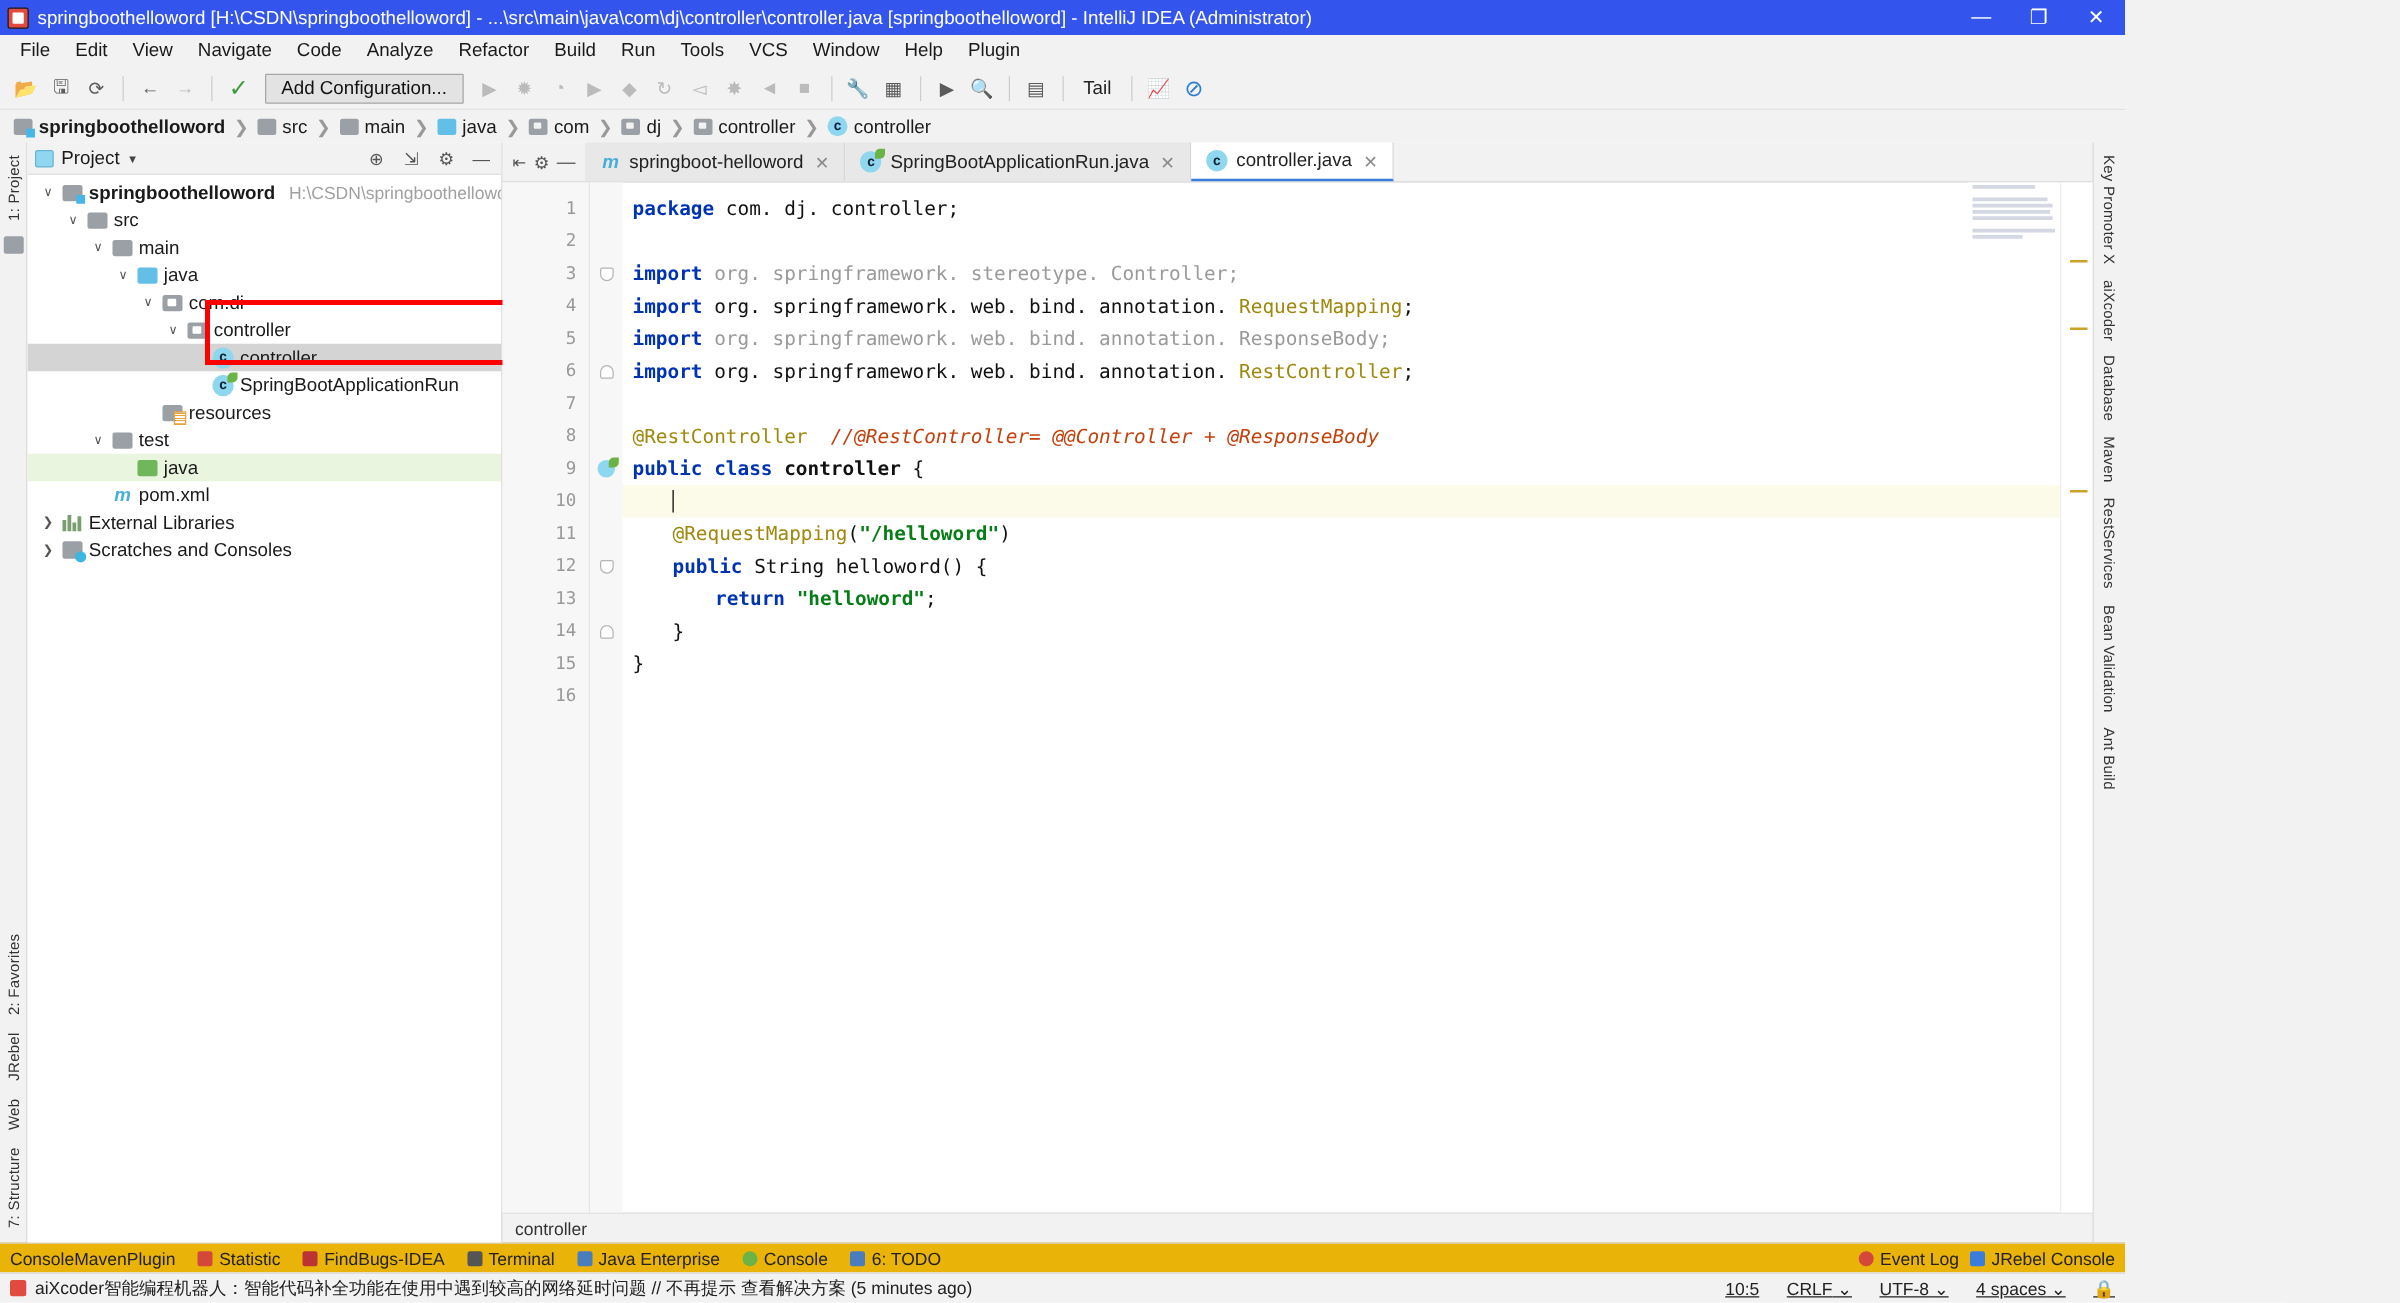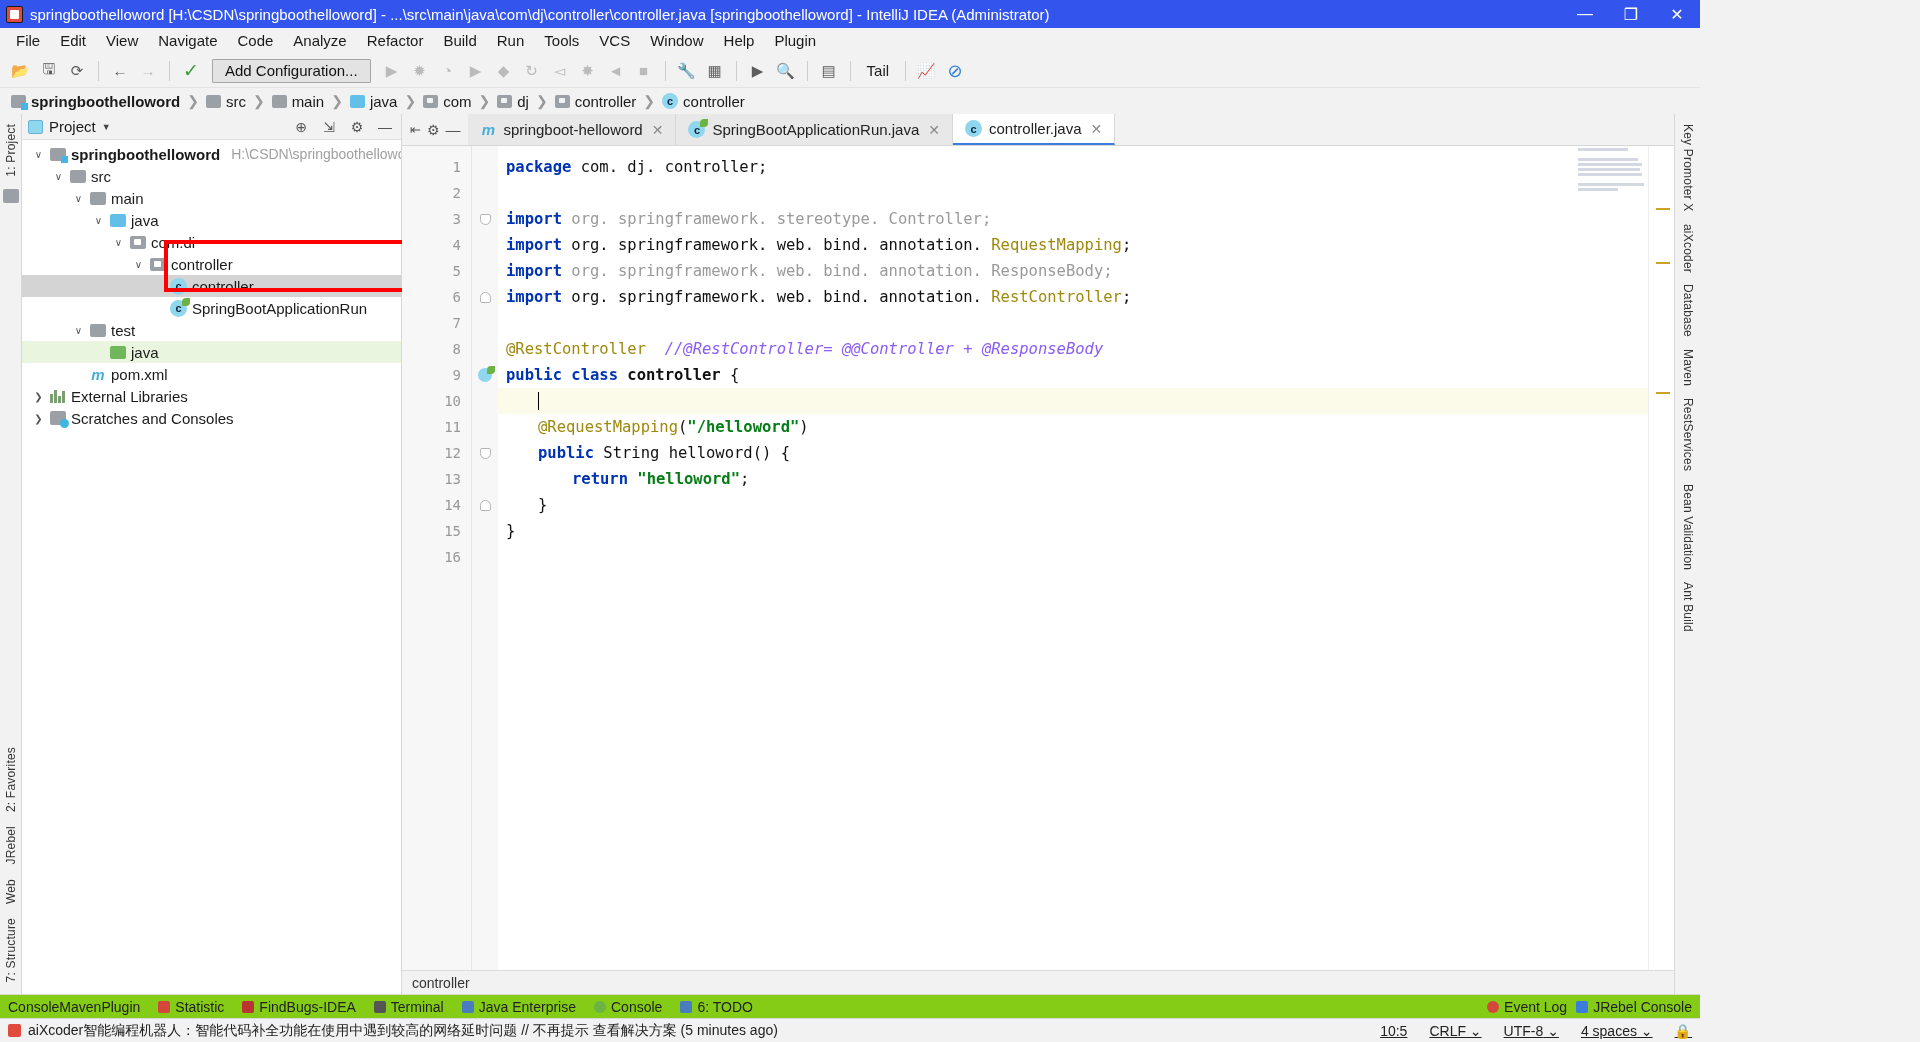--- a/index.html
+++ b/index.html
@@ -153,35 +153,35 @@
 
   .code{ flex:1 1 auto; padding-top:8px; font-family:"DejaVu Sans Mono", monospace; font-size:15.5px;
          position:relative; overflow:hidden;}
   .cline{ height:26px; display:flex; align-items:center; padding-left:8px; white-space:pre;}
   .cline.cur{ background:#fcfae8; }
   .kw{ color:#0033b3; font-weight:bold; }
   .plain{ color:#111; }
   .dim{ color:#9a9a9a; }
   .ann{ color:#9e880d; }
   .str{ color:#067d17; font-weight:bold; }
-  .cmt{ color:#8b5cf6; font-style:italic; }
+  .cmt{ color:#c2410c; font-style:italic; }
   .caret-line{ display:inline-block;width:1px;height:18px;background:#000;}
 
   .markers{ width:26px; flex:0 0 26px; background:#fff; border-left:1px solid #eee; position:relative;}
   .mk{ position:absolute; right:4px; width:14px; height:2px; background:#c9a227; }
 
   .minimap{ position:absolute; right:26px; top:0; width:74px; height:92px; background:#fff; }
   .mmline{ height:3px; background:#d3d8e2; margin:2px 4px; }
 
   .breadfoot{ height:24px; background:#f2f2f2; border-top:1px solid #ddd; display:flex;
               align-items:center; padding-left:10px; font-size:14px; color:#333; flex:0 0 24px;}
 
   
   .toolbar-bottom{
-    height:24px; background:#84cc16; border-top:1px solid #d7d7d7; display:flex;
+    height:24px; background:#eab308; border-top:1px solid #d7d7d7; display:flex;
     align-items:center; padding:0 8px; gap:18px; font-size:14px; color:#222; flex:0 0 24px;
   }
   .twitem{ display:flex; align-items:center; gap:5px; }
   .twitem .dot{ width:12px;height:12px;border-radius:2px;background:#c44; }
   .tb-right{ margin-left:auto; display:flex; gap:9px; }
 
   
   .statusbar{
     height:24px; background:#f2f2f2; border-top:1px solid #d7d7d7; display:flex;
     align-items:center; padding:0 8px; font-size:14px; color:#222; gap:10px; flex:0 0 24px;
@@ -362,20 +362,25 @@
         </div>
         <div class="node sel" style="padding-left:130px">
           <span class="arrow empty">∨</span>
           <span class="cls">c</span>
           <span class="lbl">controller</span>
         </div>
         <div class="node" style="padding-left:130px">
           <span class="arrow empty">∨</span>
           <span class="cls spring">c</span>
           <span class="lbl">SpringBootApplicationRun</span>
+        </div>
+        <div class="node" style="padding-left:90px">
+          <span class="arrow empty">∨</span>
+          <span class="fold res"></span>
+          <span class="lbl">resources</span>
         </div>
         <div class="node" style="padding-left:50px">
           <span class="arrow">∨</span>
           <span class="fold"></span>
           <span class="lbl">test</span>
         </div>
         <div class="node greenbg" style="padding-left:70px">
           <span class="arrow empty">∨</span>
           <span class="fold green"></span>
           <span class="lbl">java</span>

